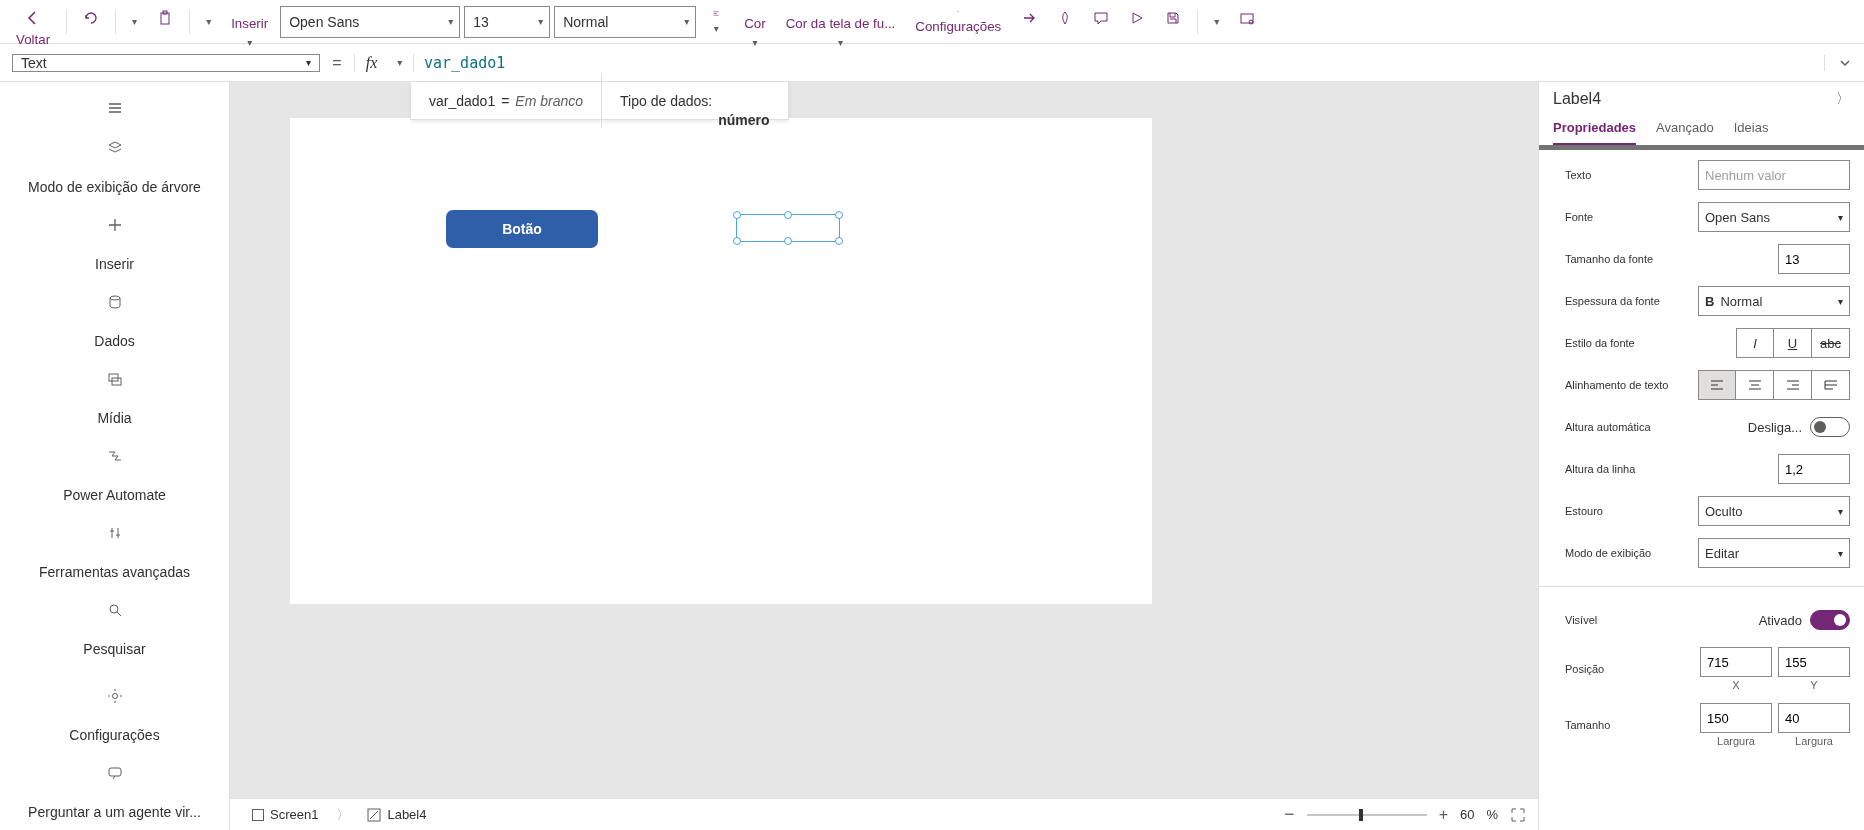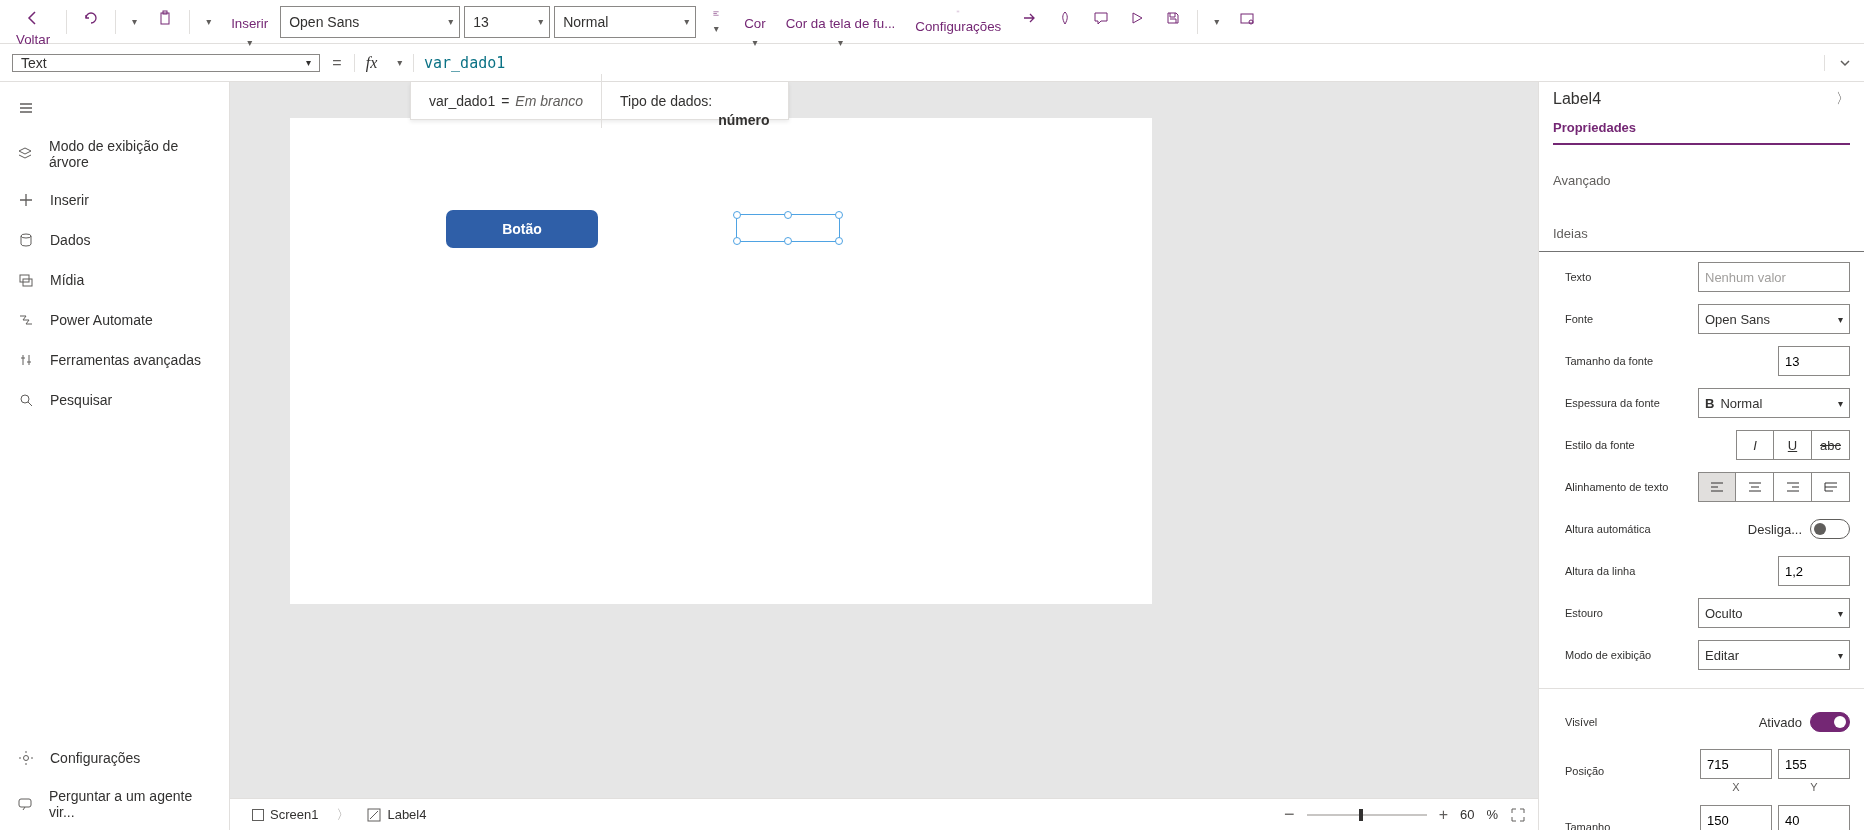--- a/index.html
+++ b/index.html
@@ -32,21 +32,21 @@
 .intelli { position: absolute; left: 410px; top: 82px; height: 38px; background: #fff; border: 1px solid #e1dfdd; border-top: none; display: flex; align-items: center; box-shadow: 0 2px 4px rgba(0,0,0,0.08); z-index: 5; }
 .intelli .seg { padding: 0 18px; display: flex; gap: 6px; align-items: center; }
 .intelli .seg + .seg { border-left: 1px solid #e1dfdd; }
 .intelli .varname { color: #323130; }
 .intelli .blank { font-style: italic; color: #605e5c; }
 .intelli strong { font-weight: 600; margin-top: 38px; }
 
 
 .main { display: flex; height: calc(830px - 44px - 38px); }
 .leftnav { width: 230px; border-right: 1px solid #e1dfdd; display: flex; flex-direction: column; padding-top: 6px; }
-.nav-item { display: flex; align-items: center; gap: 14px; padding: 10px 16px; cursor: pointer; color: #323130; font-size: 14px; }
+.nav-item { display: flex; align-items: center; gap: 21px; padding: 10px 16px; cursor: pointer; color: #323130; font-size: 14px; flex-direction: column; }
 .nav-item .ic { width: 20px; height: 20px; display: flex; align-items: center; justify-content: center; color: #605e5c; }
 .nav-spacer { flex: 1; }
 
 .canvas-wrap { flex: 1; background: #e6e6e6; position: relative; display: flex; flex-direction: column; }
 .canvas-area { flex: 1; position: relative; overflow: hidden; }
 .artboard { position: absolute; left: 60px; top: 36px; width: 862px; height: 486px; background: #fff; }
 .btn-ctrl { position: absolute; left: 156px; top: 92px; width: 152px; height: 38px; background: #2f5fa8; color: #fff; display: flex; align-items: center; justify-content: center; border-radius: 7px; font-size: 14px; font-weight: 600; }
 .sel-ctrl { position: absolute; left: 446px; top: 96px; width: 104px; height: 28px; border: 1px solid #4fa3e3; background: rgba(255,255,255,0.0); }
 .handle { position: absolute; width: 8px; height: 8px; background: #fff; border: 1px solid #4fa3e3; border-radius: 50%; }
 .h-tl{left:-4px;top:-4px}.h-tr{right:-4px;top:-4px}.h-bl{left:-4px;bottom:-4px}.h-br{right:-4px;bottom:-4px}
@@ -57,21 +57,21 @@
 .crumb .sq { width: 12px; height: 12px; border: 1px solid #605e5c; }
 .crumb-sep { color: #a19f9d; }
 .zoom-grp { margin-left: auto; display: flex; align-items: center; gap: 12px; }
 .zoom-track { width: 120px; height: 2px; background: #c8c6c4; position: relative; }
 .zoom-thumb { position: absolute; left: 52px; top: -5px; width: 4px; height: 12px; background: #323130; }
 
 
 .rightpanel { width: 326px; border-left: 1px solid #e1dfdd; display: flex; flex-direction: column; overflow-y: auto; background: #fff; }
 .rp-head { display: flex; align-items: center; justify-content: space-between; padding: 8px 14px 4px; }
 .rp-title { font-size: 16px; font-weight: 400; }
-.rp-tabs { display: flex; gap: 20px; padding: 0 14px; border-bottom: 1px solid #737373; flex-direction: column; }
+.rp-tabs { display: flex; gap: 20px; padding: 0 14px; border-bottom: 5px solid #737373; }
 .rp-tab { padding: 8px 0; font-size: 13px; color: #605e5c; cursor: pointer; border-bottom: 2px solid transparent; }
 .rp-tab.active { color: #742774; border-bottom-color: #742774; font-weight: 600; }
 .rp-body { padding: 10px 14px; display: flex; flex-direction: column; gap: 12px; }
 .rp-row { display: flex; align-items: center; justify-content: space-between; gap: 8px; min-height: 30px; }
 .rp-label { font-size: 11px; color: #323130; margin-left: 12px; }
 .rp-input { height: 30px; border: 1px solid #8a8886; padding: 0 6px; font-size: 13px; }
 .rp-input::placeholder { color: #a19f9d; }
 .rp-select { height: 30px; border: 1px solid #8a8886; padding: 0 24px 0 6px; position: relative; display: flex; align-items: center; font-size: 13px; cursor: pointer; background: #fff; }
 .rp-select .chev { position: absolute; right: 6px; font-size: 10px; }
 .rp-select.w150 { width: 152px; }

